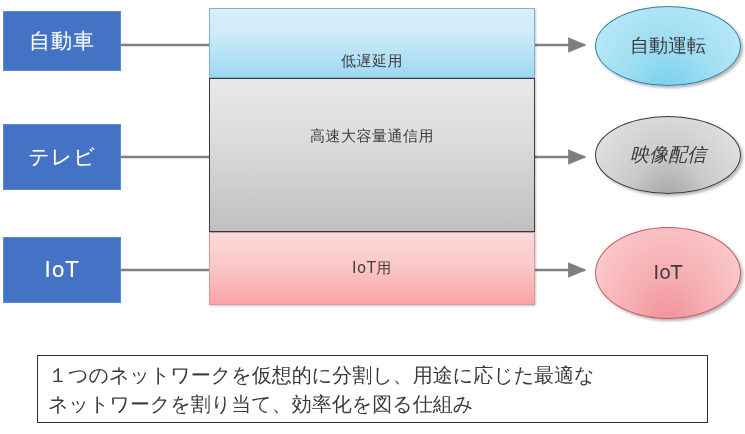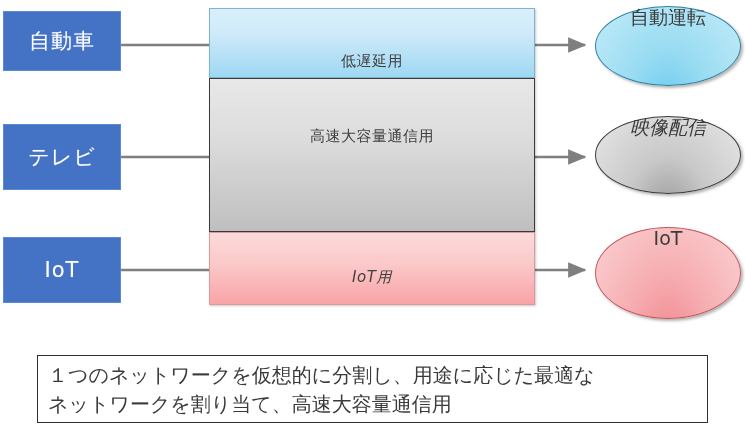--- a/index.html
+++ b/index.html
@@ -78,30 +78,30 @@
     background: linear-gradient(to bottom, #e8e8e8 0%, #dcdcdc 40%, #bfbfbf 100%);
     border: 1px solid #3a3a3a;
     align-items: flex-start;
   }
   .slice[data-idx="1"] .slice-label { padding-top: 48px; padding-bottom: 0; }
   .slice[data-idx="2"] {
     top: 224px; height: 73px;
     background: linear-gradient(to bottom, #fcdada 0%, #fbc8c8 45%, #f9a3a6 100%);
     border: 1px solid #d99a9a;
   }
-  .slice[data-idx="2"] .slice-label { padding-bottom: 17px; font-style: italic; }
+  .slice[data-idx="2"] .slice-label { padding-bottom: 26px; }
 
   
   .service {
     position: absolute;
     box-sizing: border-box;
     border-radius: 50%;
     display: flex;
     align-items: center;
-    justify-content: flex-start;
+    justify-content: center;
     flex-direction: column;
     font-size: 19px;
     line-height: 1.15;
     color: #3b3b3b;
     text-align: center;
     box-shadow: 2px 2px 3px rgba(0,0,0,0.3);
   }
   .service[data-idx="0"] {
     left: 595px; top: 6px; width: 146px; height: 80px;
     background: radial-gradient(ellipse at 50% 120%, #6fcdee 0%, #9adcf2 40%, #c3ecf9 100%);
@@ -189,16 +189,16 @@
   </div>
   <div class="service" data-idx="1">
     <span class="service-line">映像配信</span>
   </div>
   <div class="service" data-idx="2">
     <span class="service-line">IoT</span>
   </div>
 
   <div id="caption-box">
     <div>１つのネットワークを仮想的に分割し、用途に応じた最適な</div>
-    <div>ネットワークを割り当て、高速大容量通信用</div>
+    <div>ネットワークを割り当て、効率化を図る仕組み</div>
   </div>
 
 </div>
 
 </body></html>

